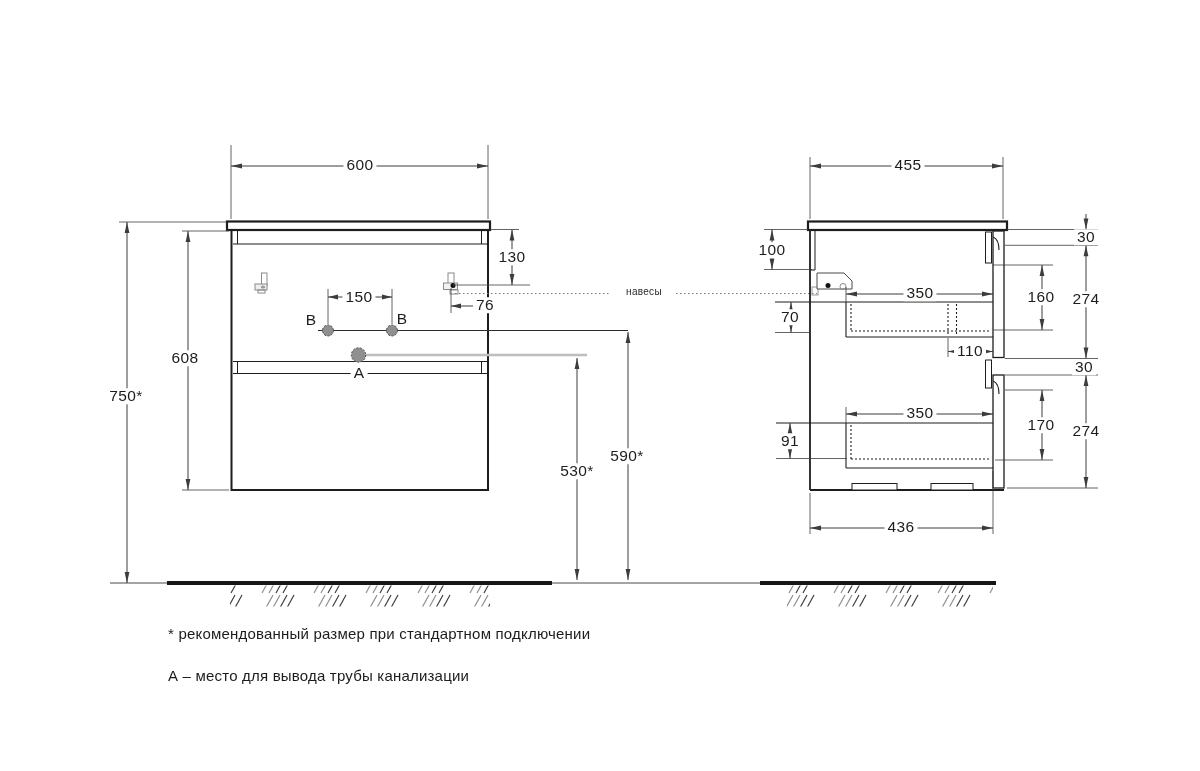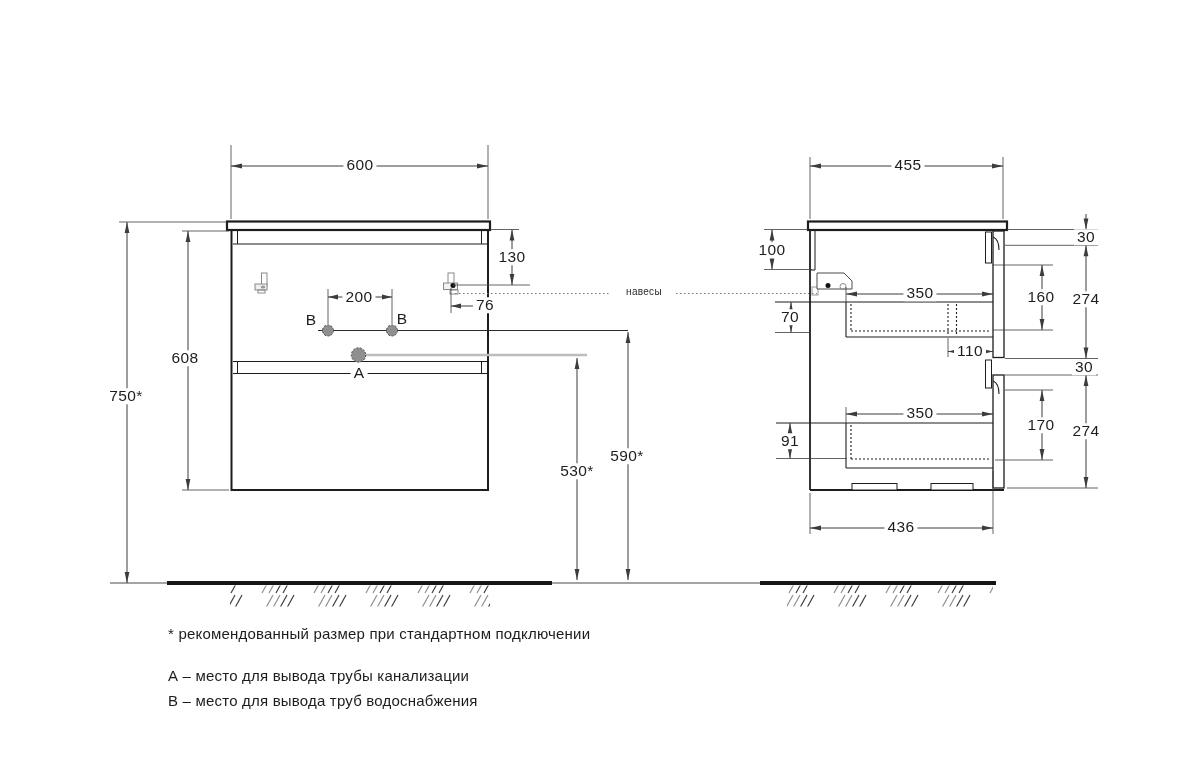--- a/index.html
+++ b/index.html
@@ -236,21 +236,21 @@
     <polygon points="810,528 821,525.6 821,530.4" stroke="none"></polygon>
     <polygon points="993,528 982,525.6 982,530.4" stroke="none"></polygon>
   </g>
 </svg>
 
 <div class="dl" style="left:360px;top:165px">600</div>
 <div class="dl" style="left:126px;top:396px">750*</div>
 <div class="dl" style="left:185px;top:358px">608</div>
 <div class="dl" style="left:512px;top:257px">130</div>
 <div class="dl" style="left:485px;top:305px">76</div>
-<div class="dl" style="left:359px;top:297px">200</div>
+<div class="dl" style="left:359px;top:297px">150</div>
 <div class="dl" style="left:577px;top:471px">530*</div>
 <div class="dl" style="left:627px;top:456px">590*</div>
 <div class="dl" style="left:359px;top:373px">А</div>
 <div class="dl nobg" style="left:311px;top:320px">В</div>
 <div class="dl nobg" style="left:402px;top:319px">В</div>
 <div class="callout" style="left:644px;top:292px">навесы</div>
 
 <div class="dl" style="left:908px;top:165px">455</div>
 <div class="dl" style="left:772px;top:250px">100</div>
 <div class="dl" style="left:790px;top:317px">70</div>
@@ -261,15 +261,14 @@
 <div class="dl" style="left:1041px;top:297px">160</div>
 <div class="dl" style="left:1086px;top:299px">274</div>
 <div class="dl" style="left:1086px;top:237px">30</div>
 <div class="dl" style="left:1084px;top:367px">30</div>
 <div class="dl" style="left:1041px;top:425px">170</div>
 <div class="dl" style="left:1086px;top:431px">274</div>
 <div class="dl" style="left:901px;top:527px">436</div>
 
 <div class="note" style="left:168px;top:626px">* рекомендованный размер при стандартном подключении</div>
 <div class="note" style="left:168px;top:668px">А – место для вывода трубы канализации</div>
-<div class="note" style="left:168px;top:693px">В – место для вывода труб водоснабжения</div>
 
 </div>
 
 </body></html>

